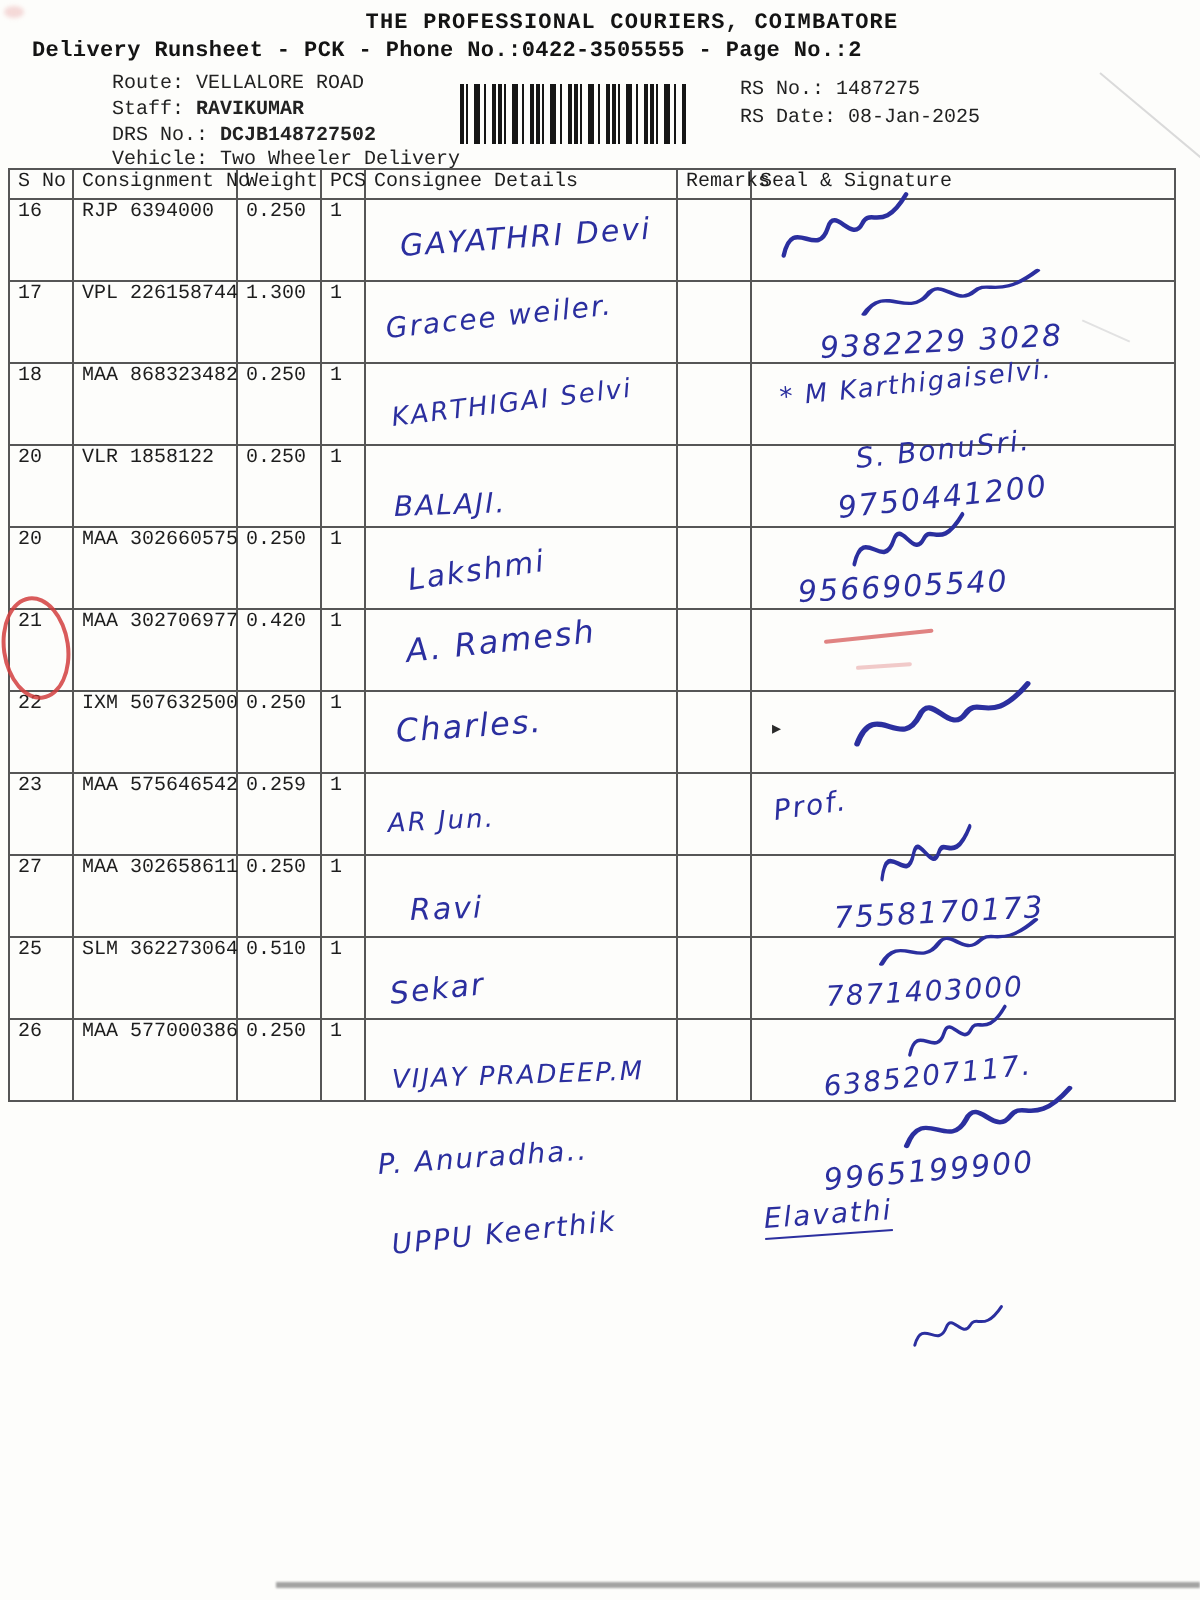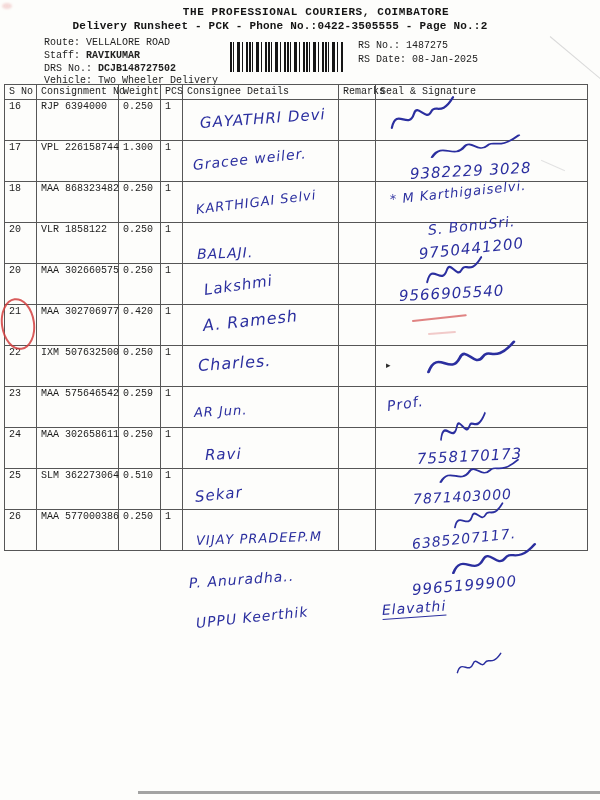--- a/index.html
+++ b/index.html
@@ -4,24 +4,24 @@
 <style>
   html,body{margin:0;padding:0;}
   body{
     width:600px;height:800px;position:relative;overflow:hidden;
     background:#fdfdfb;
     font-family:"Liberation Mono","DejaVu Sans Mono",monospace;
     color:#222;
   }
   .printed{position:absolute;white-space:nowrap;padding-left:16px;}
   .doc-title{top:6px;left:0;width:600px;text-align:center;font-weight:bold;font-size:11px;letter-spacing:.6px;color:#141414;}
-  .doc-subtitle{top:20px;left:0;width:528px;text-align:center;font-weight:bold;font-size:11px;letter-spacing:.2px;color:#141414;}
+  .doc-subtitle{top:20px;left:0;width:528px;text-align:left;font-weight:bold;font-size:11px;letter-spacing:.2px;color:#141414;}
   .info-left{position:absolute;left:44px;top:37px;font-size:10px;line-height:12.8px;}
   .info-right{position:absolute;left:358px;top:39px;font-size:10px;line-height:14px;}
-  .info-line{white-space:nowrap;}
+  .info-line{white-space:nowrap;margin-left:12px;}
   .info-line b{font-weight:bold;}
   .barcode{
     position:absolute;left:230px;top:42px;width:114px;height:30px;
     background:
       repeating-linear-gradient(90deg,
         #151515 0 2px, transparent 2px 3px,
         #151515 3px 4px, transparent 4px 7px,
         #151515 7px 10px, transparent 10px 12px,
         #151515 12px 13px, transparent 13px 16px,
         #151515 16px 18px, transparent 18px 19px);
@@ -165,21 +165,21 @@
       <tr>
         <td>23</td>
         <td>MAA 575646542</td>
         <td>0.259</td>
         <td class="c-pcs">1</td>
         <td></td>
         <td></td>
         <td></td>
       </tr>
       <tr>
-        <td>24</td>
+        <td>27</td>
         <td>MAA 302658611</td>
         <td>0.250</td>
         <td class="c-pcs">1</td>
         <td></td>
         <td></td>
         <td></td>
       </tr>
       <tr>
         <td>25</td>
         <td>SLM 362273064</td>

